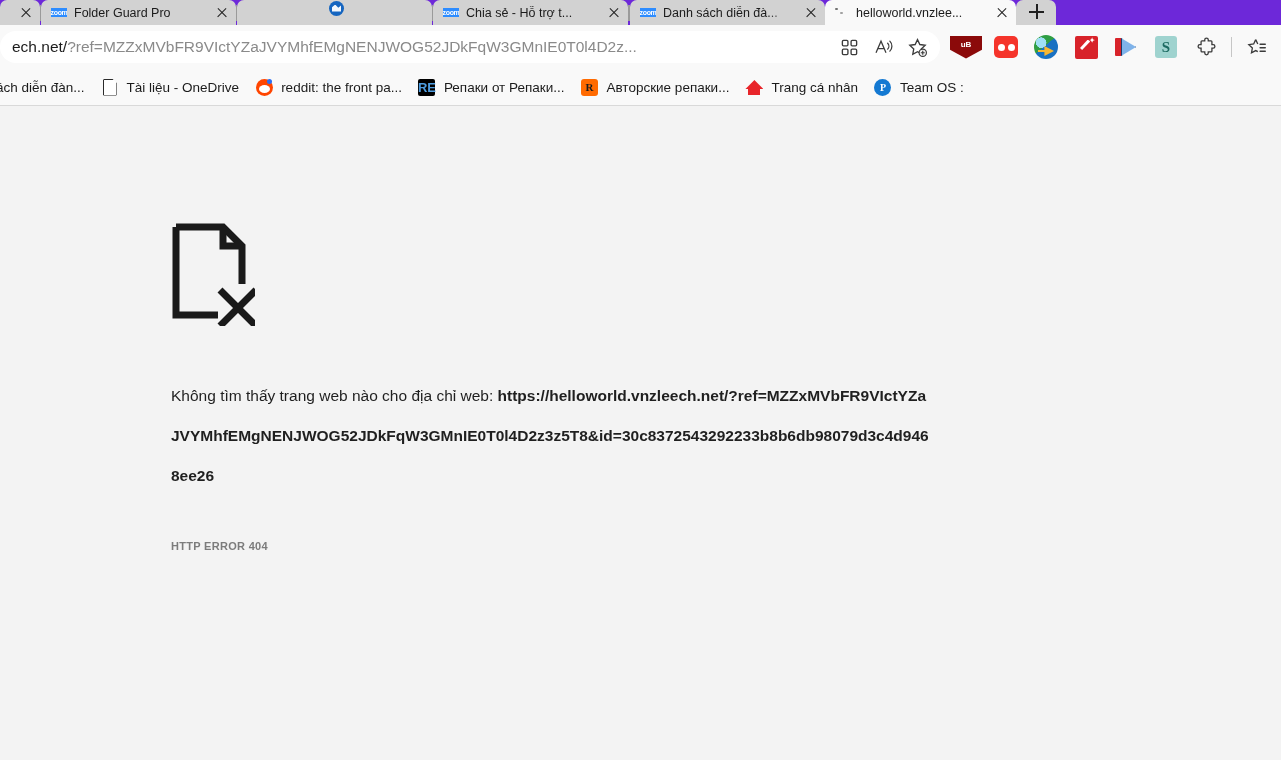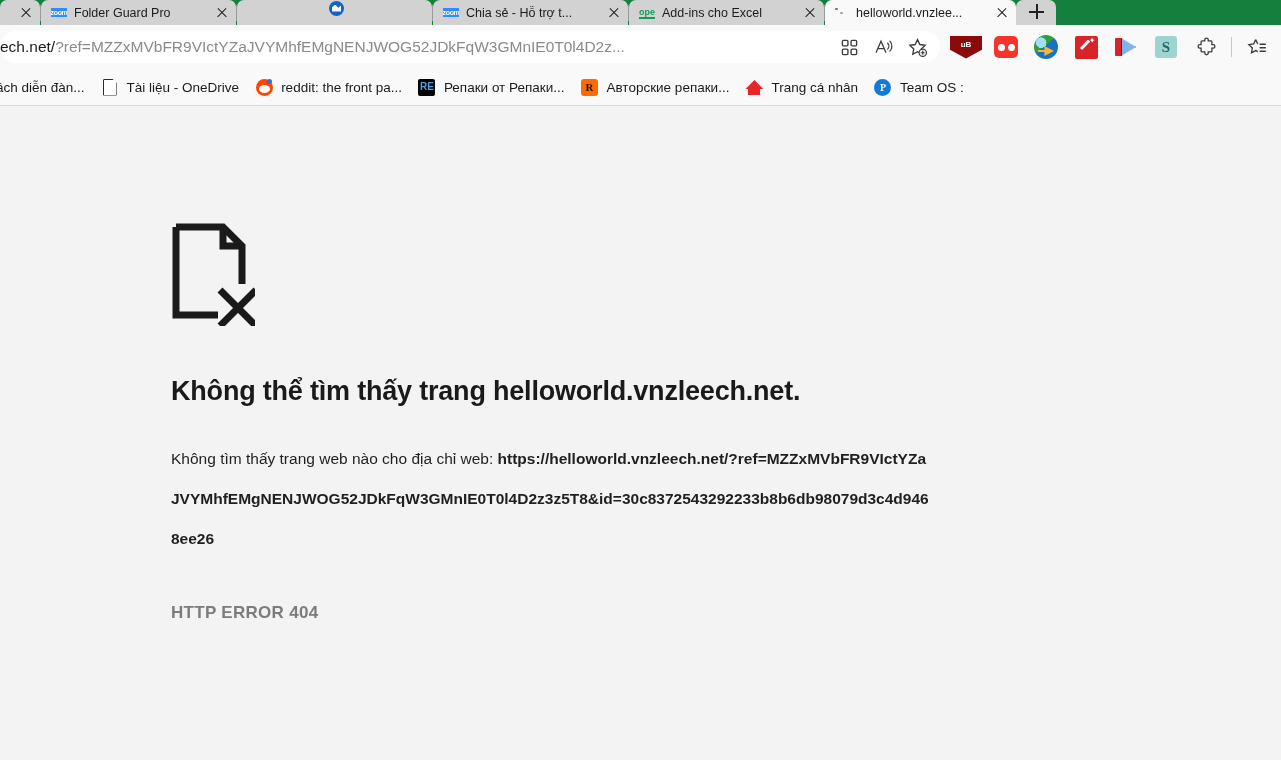--- a/index.html
+++ b/index.html
@@ -12,21 +12,21 @@
     overflow: hidden;
     background: #ffffff;
     font-family: "Liberation Sans", sans-serif;
     -webkit-font-smoothing: antialiased;
   }
 
   
   .tabstrip {
     position: relative;
     height: 25px;
-    background: #15803d;
+    background: #6d28d9;
     display: flex;
     align-items: flex-end;
     overflow: hidden;
   }
   .tab {
     position: relative;
     height: 25px;
     display: flex;
     align-items: center;
     gap: 7px;
@@ -174,20 +174,21 @@
     font-size: 15.5px;
     color: #8a8a8a;
     white-space: nowrap;
     overflow: hidden;
     padding-left: 0px;
     min-width: 0;
   }
   .url b {
     color: #1b1b1b;
     font-weight: normal;
+    padding-left: 12px;
   }
   .omni-btn {
     width: 34px; height: 30px;
     flex: 0 0 auto;
     display: flex;
     align-items: center;
     justify-content: center;
     border-radius: 4px;
   }
   .ext-row {
@@ -369,21 +370,21 @@
     right: 1px; top: 0px;
     width: 5px; height: 5px;
     border-radius: 50%;
     background: #2c6ef2;
   }
   .ico-re {
     width: 17px; height: 17px;
     background: #000000;
     border-radius: 2px;
     color: #4f9de0;
-    font-size: 10px;
+    font-size: 13px;
     font-weight: bold;
     display: flex;
     align-items: center;
     justify-content: center;
     line-height: 1;
   }
   .ico-r2 {
     width: 17px; height: 17px;
     background: #ff6a00;
     border-radius: 3px;
@@ -473,21 +474,21 @@
     font-size: 15.5px;
     color: #1f1f1f;
     max-width: 760px;
     line-height: 40px;
     margin: 0 0 44px 0;
     word-break: break-all;
   }
   .err-body .lead { word-break: normal; }
   .err-body b { font-weight: bold; }
   .err-code {
-    font-size: 17px;
+    font-size: 11px;
     font-weight: bold;
     color: #7c7c7c;
     letter-spacing: 0.3px;
   }
 </style>
 </head>
 <body>
 
 <div class="tabstrip">
 
@@ -516,29 +517,29 @@
 
   <div class="tab" style="width:195px;">
     <span class="tab-fav">
         <span class="fav-zoom">zoom</span>
       </span>
     <span class="tab-title">Chia sẻ - Hỗ trợ t...</span>
     <span class="tab-close"></span>
   </div>
   <div class="tab-sep"></div>
 
+  <div class="tab-sep"></div>
+
   <div class="tab" style="width:195px;">
     <span class="tab-fav">
-        <span class="fav-ope">ope</span>
-      </span>
-    <span class="tab-title">Add-ins cho Excel</span>
+        <span class="fav-zoom">zoom</span>
+      </span>
+    <span class="tab-title">Danh sách diễn đà...</span>
     <span class="tab-close"></span>
   </div>
-  <div class="tab-sep"></div>
-
 
   <div class="tab active" style="width:191px;">
     <span class="spinner">
         <i></i>
         <i></i>
       </span>
     <span class="tab-title">helloworld.vnzlee...</span>
     <span class="tab-close"></span>
   </div>
 
@@ -669,20 +670,19 @@
 
   <div class="err-icon">
     <svg width="84" height="104" viewBox="0 0 84 104" fill="none">
       <path d="M5 5 H52 L71 24 V62" stroke="#1a1a1a" stroke-width="7" fill="none"></path>
       <path d="M5 5 V93 H47" stroke="#1a1a1a" stroke-width="7" fill="none"></path>
       <path d="M52 5 V24 H71" stroke="#1a1a1a" stroke-width="7" fill="none"></path>
       <path d="M49 68 L85 104 M85 68 L49 104" stroke="#1a1a1a" stroke-width="7"></path>
     </svg>
   </div>
 
-  <h1 class="err-title">Không thể tìm thấy trang helloworld.vnzleech.net.</h1>
 
   <p class="err-body">
     <span class="lead">Không tìm thấy trang web nào cho địa chỉ web: </span><b>https://helloworld.vnzleech.net/?ref=MZZxMVbFR9VIctYZaJVYMhfEMgNENJWOG52JDkFqW3GMnIE0T0l4D2z3z5T8&amp;id=30c8372543292233b8b6db98079d3c4d9468ee26</b>
   </p>
 
   <div class="err-code">HTTP ERROR 404</div>
 </div>
 
 </body></html>

